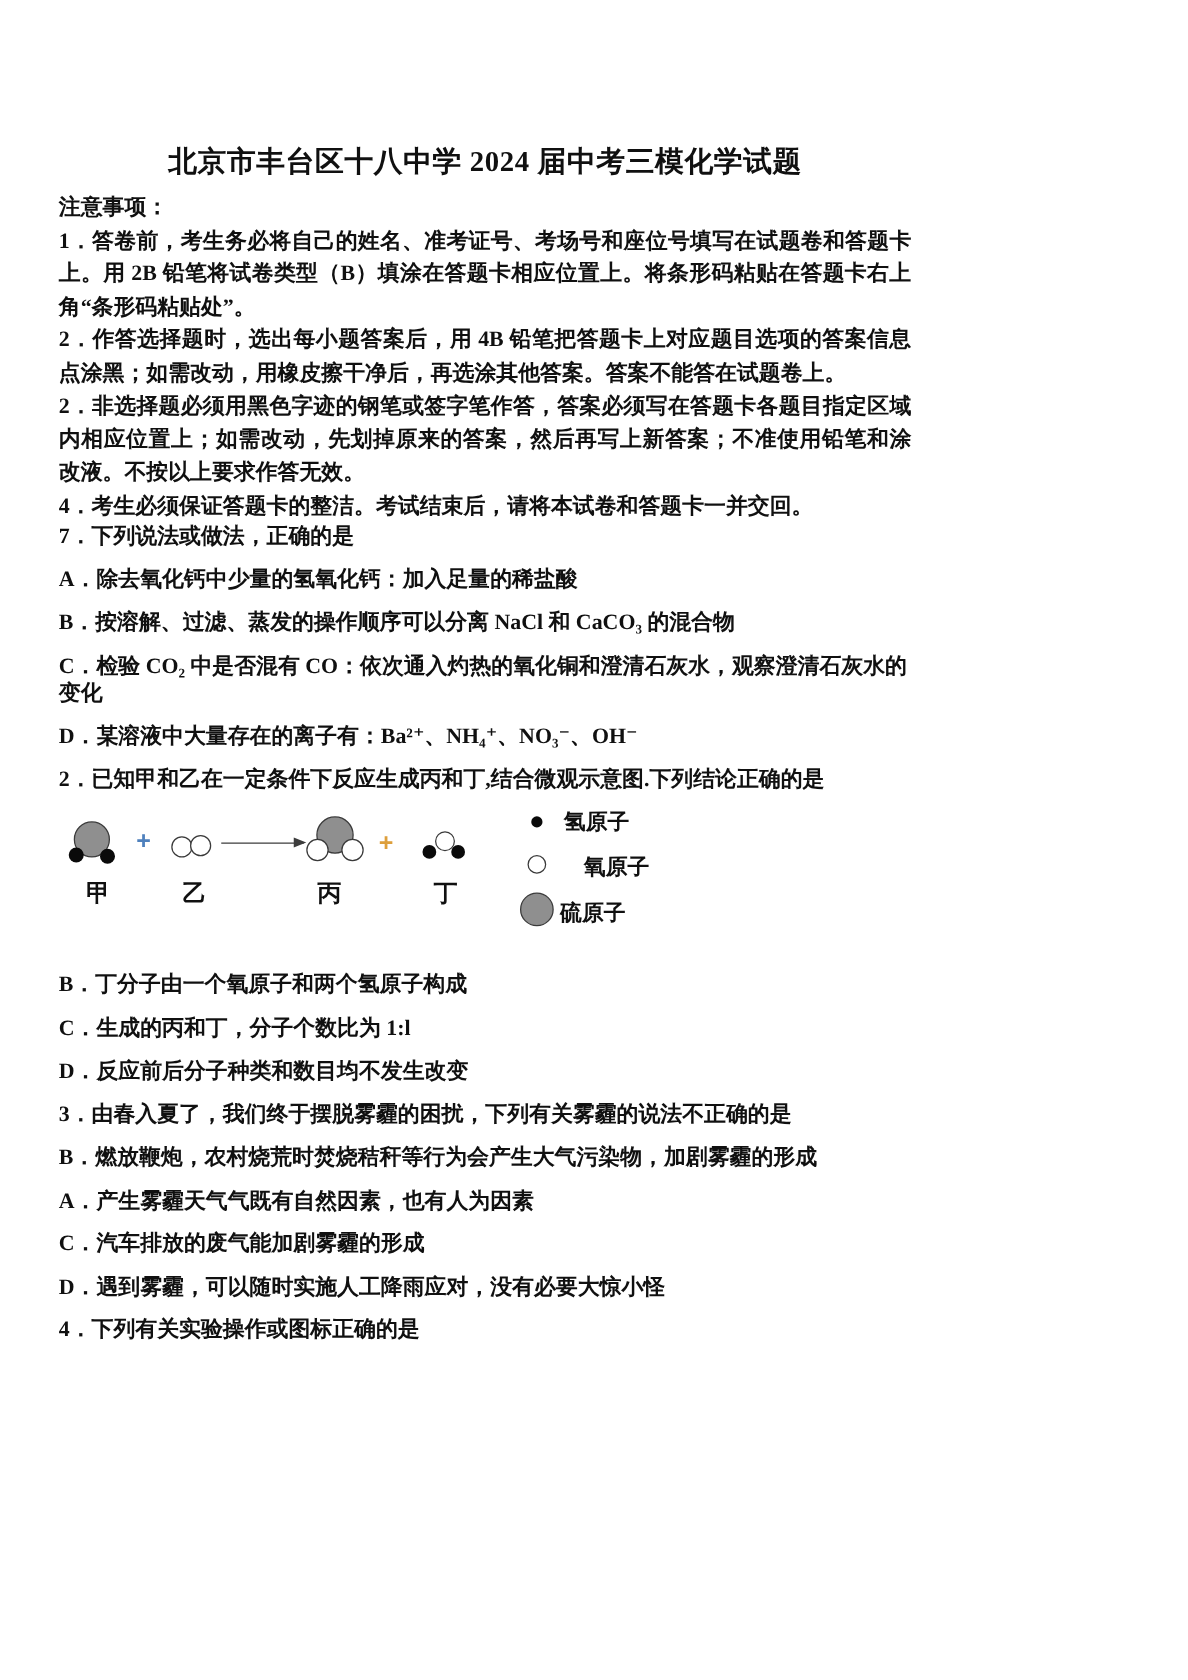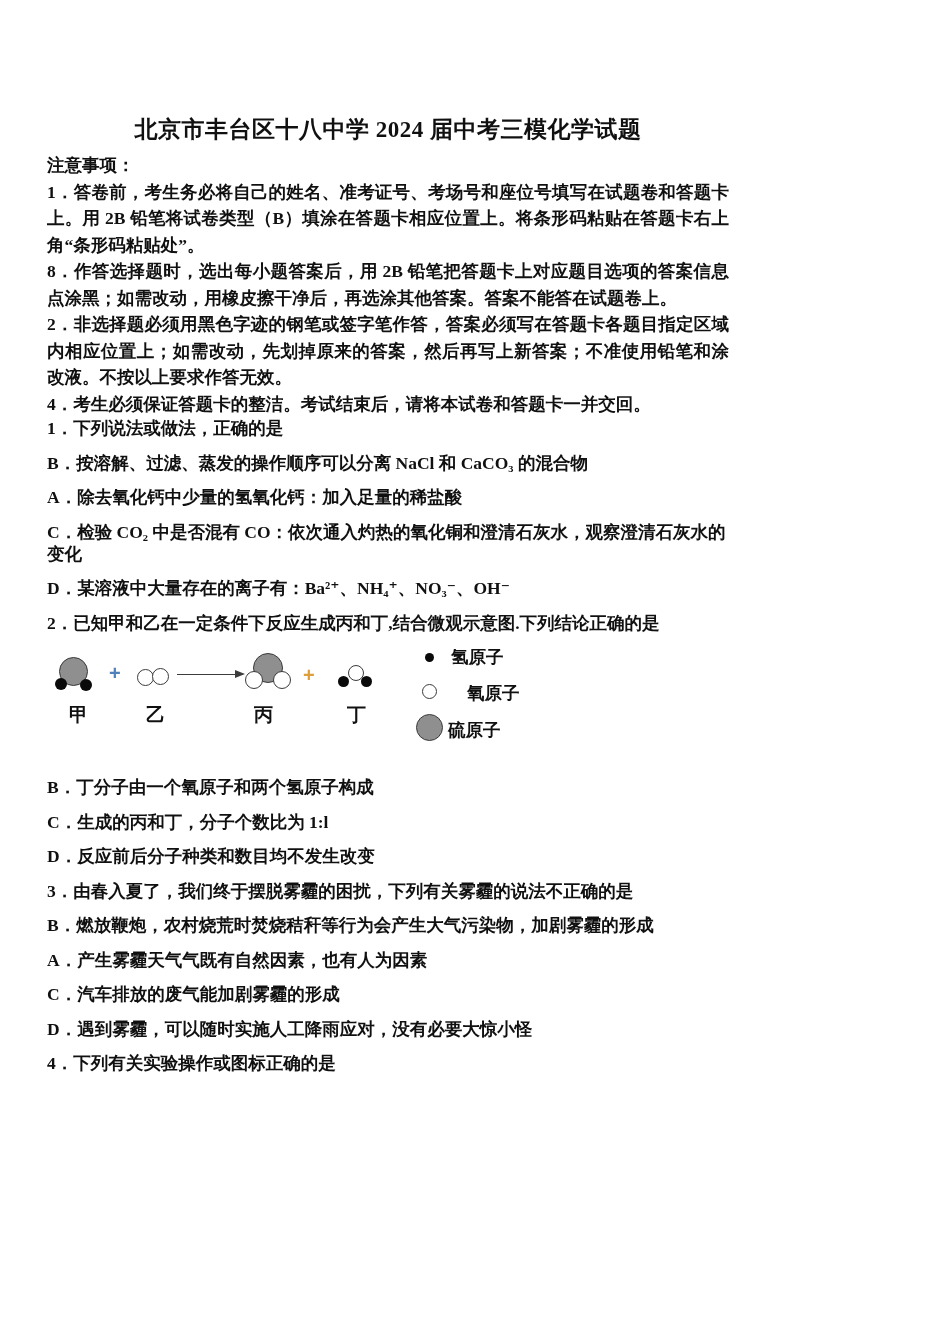--- a/index.html
+++ b/index.html
@@ -43,30 +43,30 @@
 </head>
 <body>
 
 <div class="page">
 
   <h1 class="title">北京市丰台区十八中学 2024 届中考三模化学试题</h1>
 
   <div class="notice">
     <p>注意事项：</p>
     <p>1．答卷前，考生务必将自己的姓名、准考证号、考场号和座位号填写在试题卷和答题卡上。用 2B 铅笔将试卷类型（B）填涂在答题卡相应位置上。将条形码粘贴在答题卡右上角“条形码粘贴处”。</p>
-    <p>8．作答选择题时，选出每小题答案后，用 2B 铅笔把答题卡上对应题目选项的答案信息点涂黑；如需改动，用橡皮擦干净后，再选涂其他答案。答案不能答在试题卷上。</p>
+    <p>2．作答选择题时，选出每小题答案后，用 4B 铅笔把答题卡上对应题目选项的答案信息点涂黑；如需改动，用橡皮擦干净后，再选涂其他答案。答案不能答在试题卷上。</p>
     <p>2．非选择题必须用黑色字迹的钢笔或签字笔作答，答案必须写在答题卡各题目指定区域内相应位置上；如需改动，先划掉原来的答案，然后再写上新答案；不准使用铅笔和涂改液。不按以上要求作答无效。</p>
     <p>4．考生必须保证答题卡的整洁。考试结束后，请将本试卷和答题卡一并交回。</p>
   </div>
 
 
-  <p class="qline">1．下列说法或做法，正确的是</p>
+  <p class="qline">7．下列说法或做法，正确的是</p>
   <div style="margin-top:12.5px">
+    <p class="qline">A．除去氧化钙中少量的氢氧化钙：加入足量的稀盐酸</p>
     <p class="qline">B．按溶解、过滤、蒸发的操作顺序可以分离 NaCl 和 CaCO₃ 的混合物</p>
-    <p class="qline">A．除去氧化钙中少量的氢氧化钙：加入足量的稀盐酸</p>
     <p class="qline">C．检验 CO₂ 中是否混有 CO：依次通入灼热的氧化铜和澄清石灰水，观察澄清石灰水的变化</p>
     <p class="qline">D．某溶液中大量存在的离子有：Ba²⁺、NH₄⁺、NO₃⁻、OH⁻</p>
   </div>
 
   <p class="qline">2．已知甲和乙在一定条件下反应生成丙和丁,结合微观示意图.下列结论正确的是</p>
 
   <div class="diagram">
 
     <span class="atom sulfur" style="left:12px; top:17px; width:29px; height:29px;"></span>
     <span class="atom hydrogen" style="left:8px;  top:38px; width:12px; height:12px;"></span>

